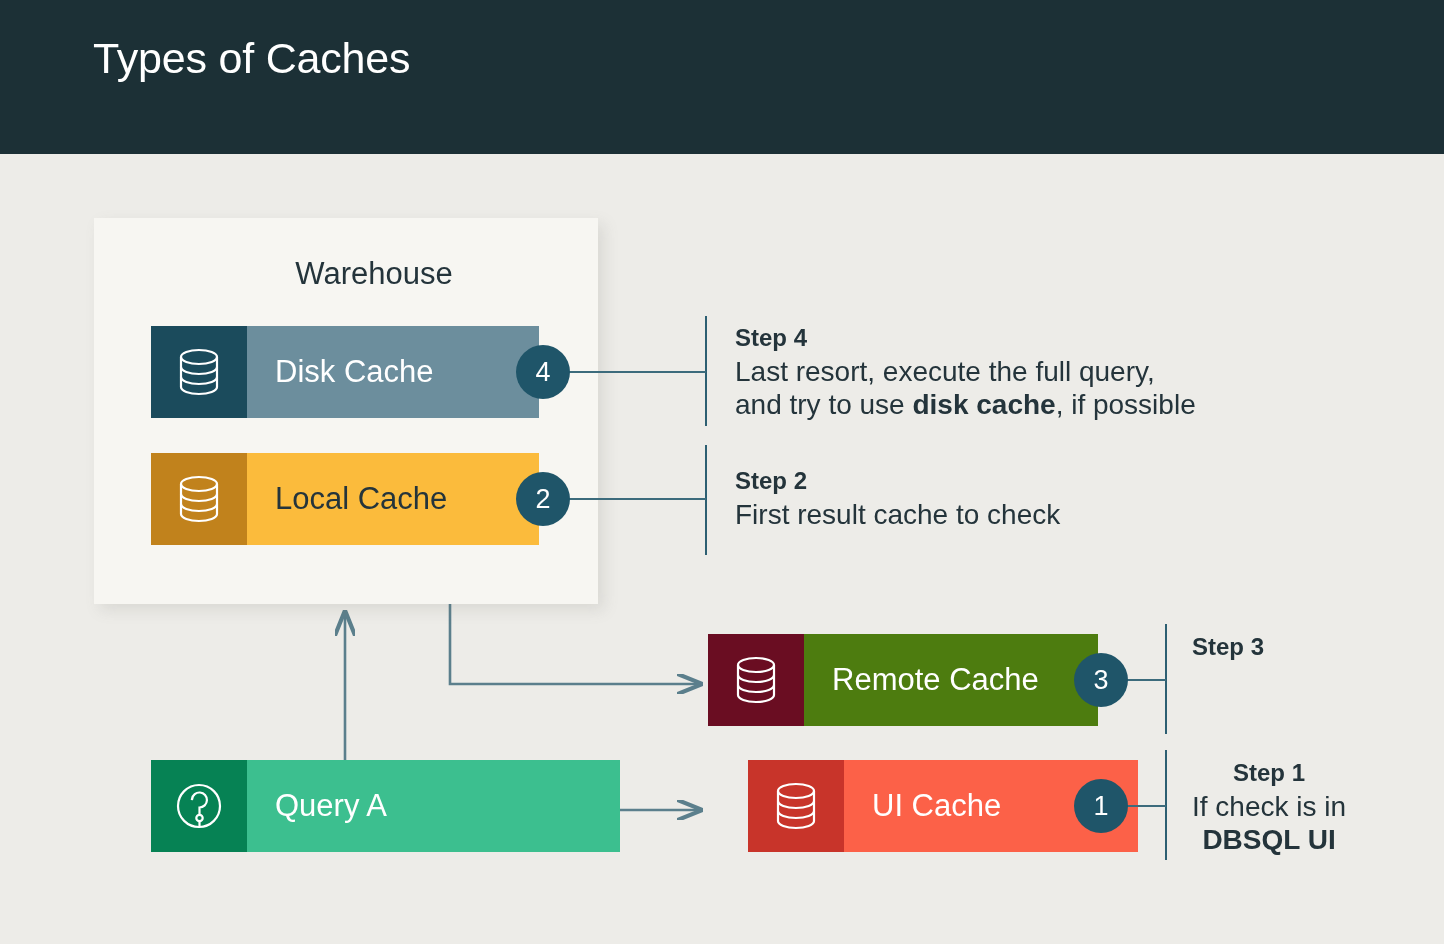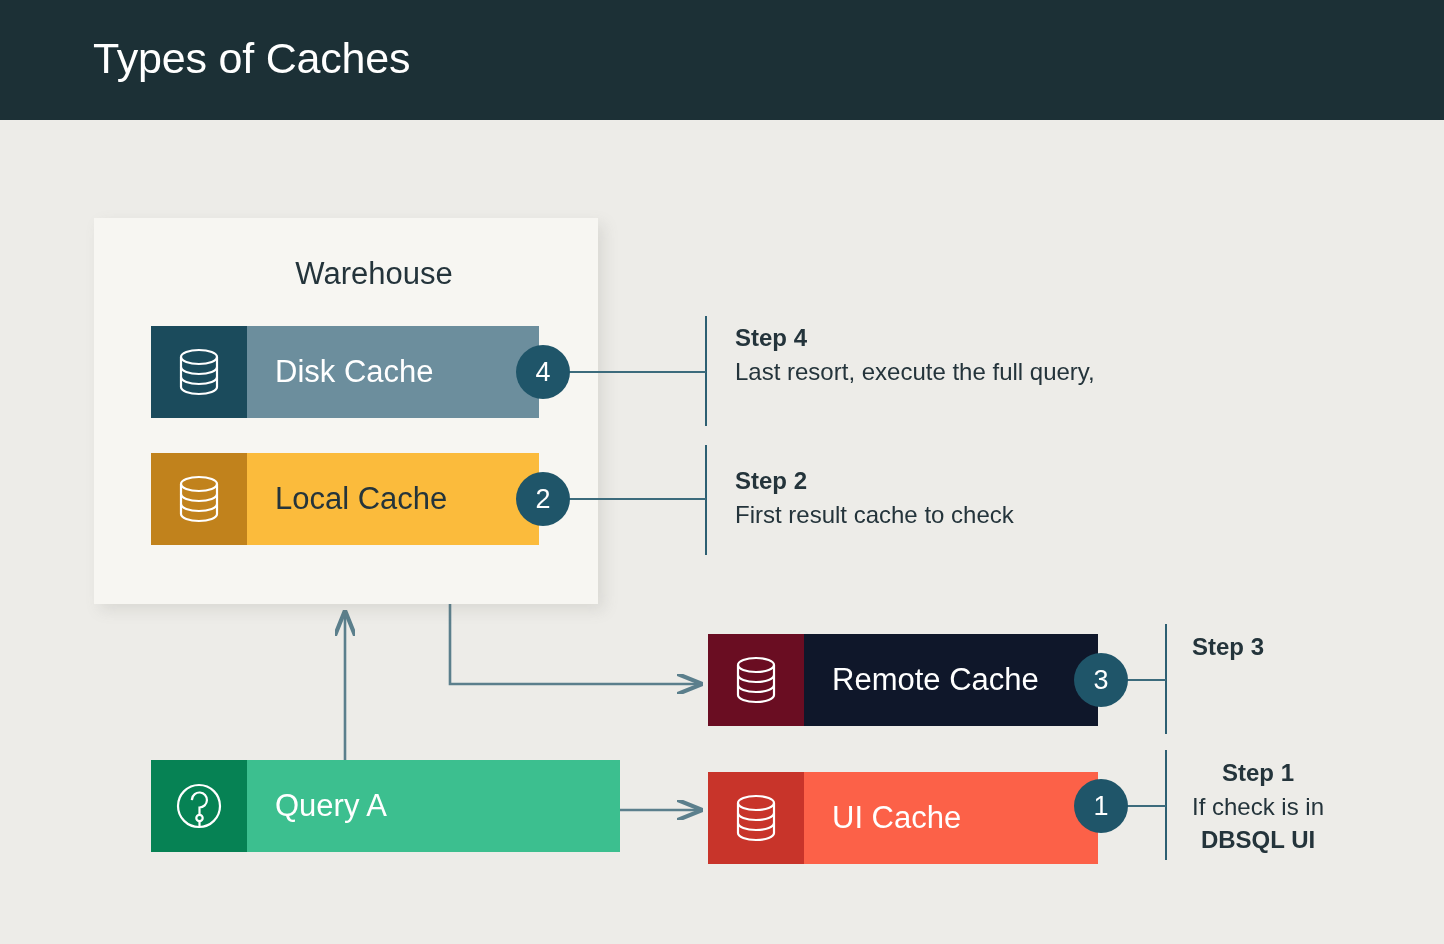--- a/index.html
+++ b/index.html
@@ -13,21 +13,21 @@
     font-family: "Liberation Sans", sans-serif;
     overflow: hidden;
     position: relative;
   }
 
   
   .header {
     position: absolute;
     left: 0; top: 0;
     width: 1444px;
-    height: 120px;
+    height: 154px;
     background: #1c3036;
   }
   .header-title {
     position: absolute;
     left: 93px;
     top: 34px;
     font-size: 43px;
     font-weight: 400;
     color: #ffffff;
     letter-spacing: -0.2px;
@@ -86,34 +86,34 @@
   .bar-label {
     font-size: 31px;
     white-space: nowrap;
     padding-left: 28px;
   }
 
   
   .bar-disk   { left: 151px; top: 206px; width: 388px; }
   .bar-local  { left: 151px; top: 333px; width: 388px; }
   .bar-remote { left: 708px; top: 514px; width: 390px; }
-  .bar-ui     { left: 708px; top: 640px; width: 390px; margin-top: 12px; }
+  .bar-ui     { left: 748px; top: 640px; width: 390px; }
   .bar-query  { left: 151px; top: 640px; width: 469px; }
 
   
   .disk-icon   { background: #1b4b5c; }
   .disk-body   { background: #6c8e9d; }
   .disk-label  { color: #ffffff; }
 
   .local-icon  { background: #c1821c; }
   .local-body  { background: #fbbb3c; }
   .local-label { color: #24343b; }
 
   .remote-icon  { background: #6a0d22; }
-  .remote-body  { background: #0f172a; }
+  .remote-body  { background: #4d7c0f; }
   .remote-label { color: #ffffff; }
 
   .ui-icon   { background: #c8342a; }
   .ui-body   { background: #fc6148; }
   .ui-label  { color: #ffffff; }
 
   .query-icon  { background: #068254; }
   .query-body  { background: #3cbf8f; }
   .query-label { color: #ffffff; }
 
@@ -162,21 +162,21 @@
   .step {
     position: absolute;
     color: #24343b;
   }
   .step-title {
     font-size: 24px;
     font-weight: bold;
     margin-bottom: 3px;
   }
   .step-body {
-    font-size: 24px;
+    font-size: 28px;
     line-height: 33px;
   }
   .step-body b { font-weight: bold; }
 
   .step-4 { left: 735px; top: 204px; }
   .step-2 { left: 735px; top: 347px; }
   .step-3 { left: 1192px; top: 513px; }
   .step-1 { left: 1192px; top: 639px; text-align: center; }
 
   
@@ -294,20 +294,21 @@
     </div>
     <div class="bar-body query-body">
       <span class="bar-label query-label">Query A</span>
     </div>
   </div>
 
   <div class="step step-4">
     <div class="step-title">Step 4</div>
     <div class="step-body">
       <div>Last resort, execute the full query,</div>
+      <div><span>and try to use </span><b>disk cache</b><span>, if possible</span></div>
     </div>
   </div>
 
   <div class="step step-2">
     <div class="step-title">Step 2</div>
     <div class="step-body">
       <div>First result cache to check</div>
     </div>
   </div>
 

